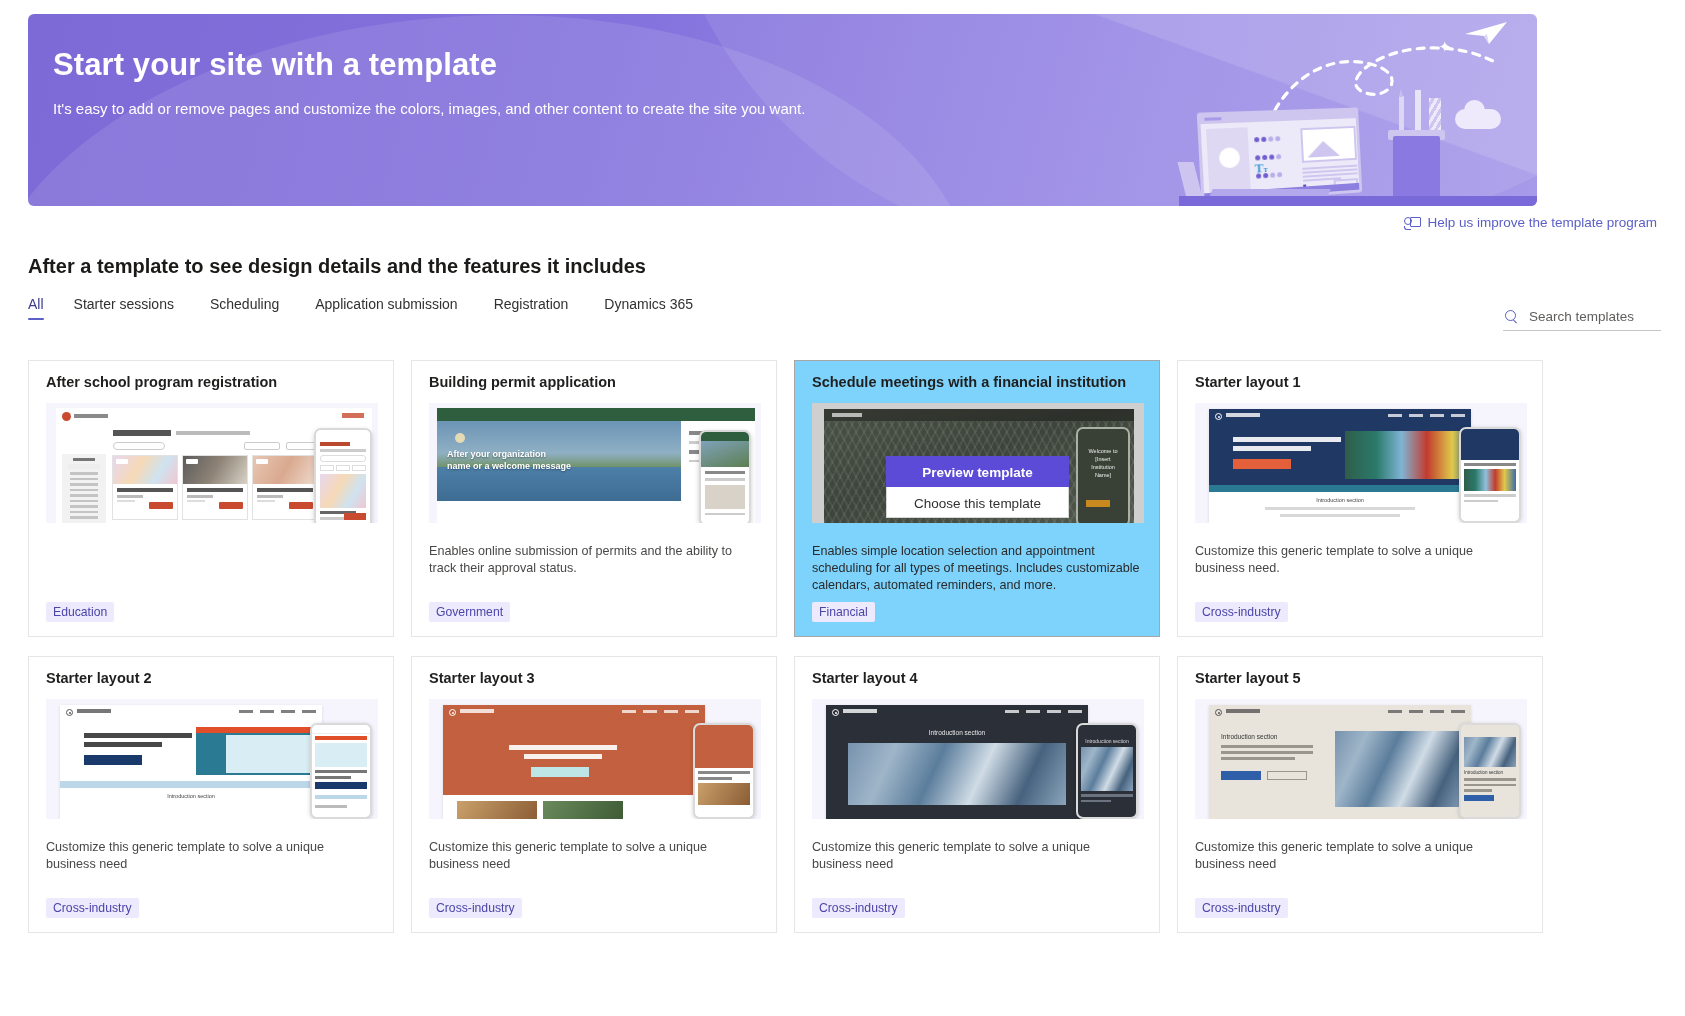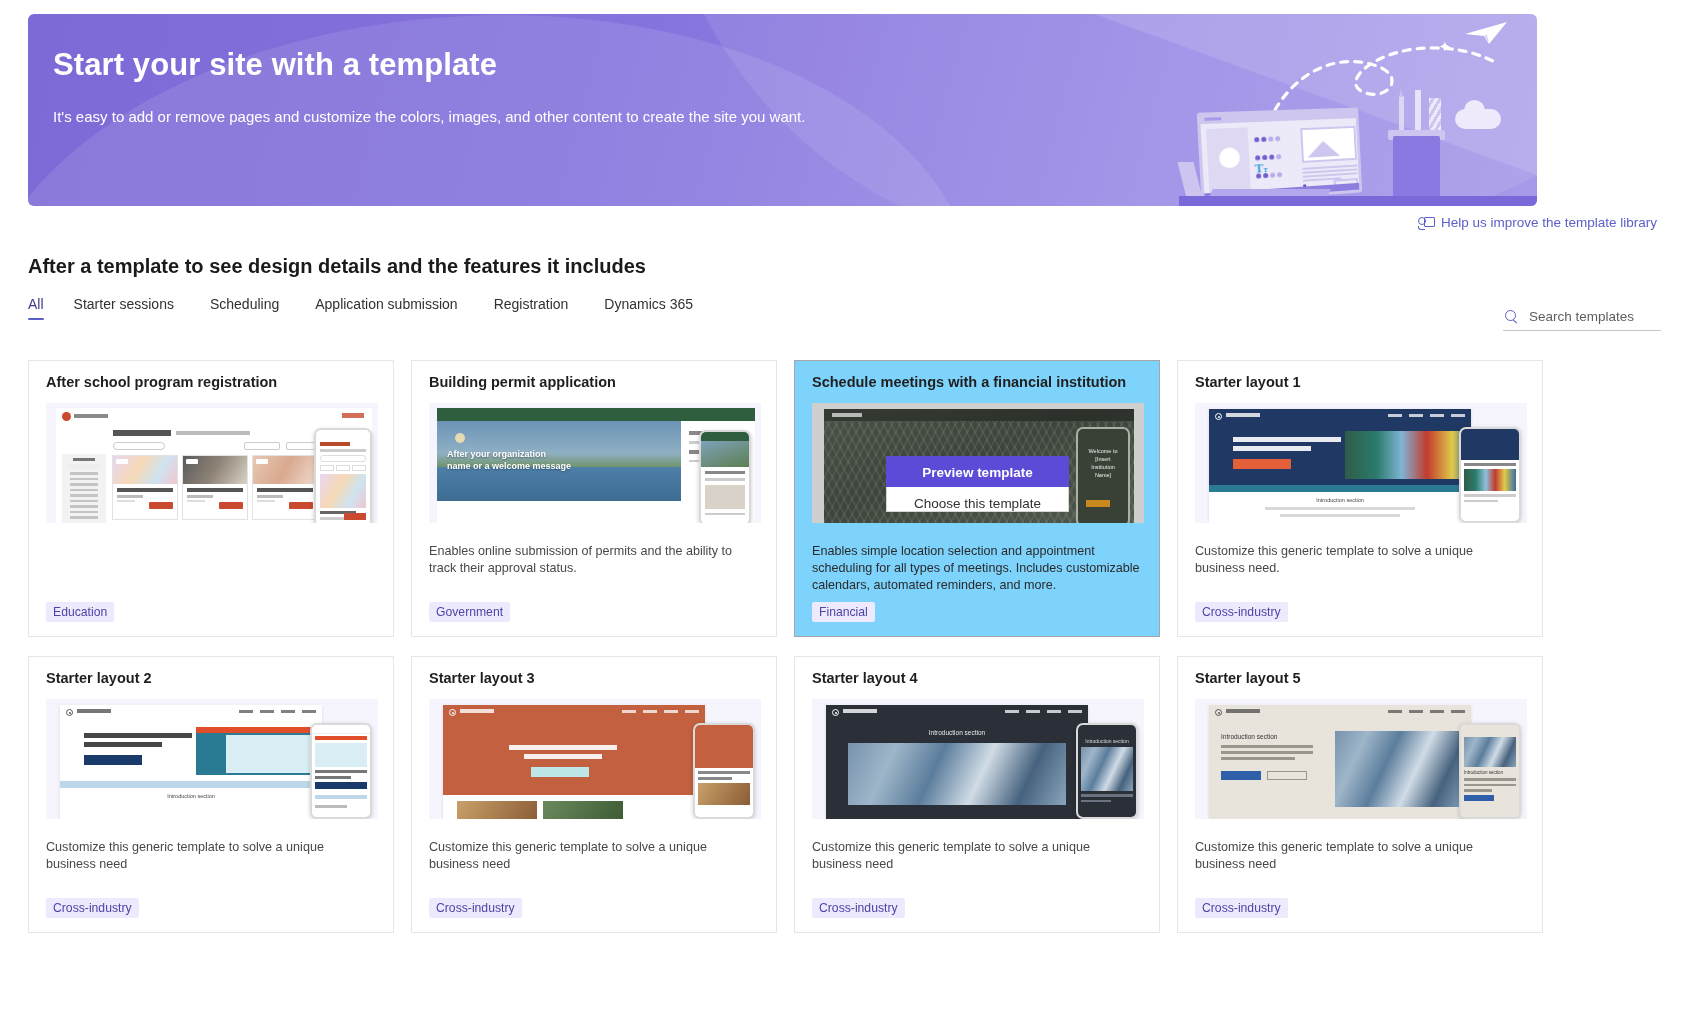--- a/index.html
+++ b/index.html
@@ -35,21 +35,21 @@
   }
   .hero-diag {
     position:absolute; right:0; top:0; width:520px; height:192px;
     background: linear-gradient(200deg, rgba(255,255,255,0.13) 0%, rgba(255,255,255,0.13) 42%, rgba(255,255,255,0) 42.5%);
   }
   .hero-title {
     position:absolute; left:25px; top:33px;
     font-size:31px; font-weight:700; color:#ffffff; letter-spacing:.1px;
   }
   .hero-sub {
-    position:absolute; left:25px; top:94px;
+    position:absolute; left:25px; top:86px;
     font-size:15px; color:#ffffff; font-weight:400;
   }
 
   
   .illus { position:absolute; right:28px; top:0; width:330px; height:192px; }
   .il-cloud {
     position:absolute; right:8px; top:95px; width:46px; height:20px;
     background:#efeafb; border-radius:12px;
   }
   .il-cloud:before{content:"";position:absolute;left:9px;top:-9px;width:21px;height:21px;background:#efeafb;border-radius:50%;}
@@ -184,21 +184,21 @@
   
   .hover-actions{
     position:absolute; left:91px; top:95px; width:183px; z-index:9;
   }
   .btn-preview{
     display:block; width:100%; height:31px; line-height:31px; text-align:center;
     background:#5b4bd6; color:#fff; font-size:13.5px; font-weight:700;
     border:none; cursor:pointer; font-family:"Liberation Sans",sans-serif;
   }
   .btn-choose{
-    display:block; width:100%; height:25px; line-height:31px; text-align:center;
+    display:block; width:100%; height:31px; line-height:31px; text-align:center;
     background:#ffffff; color:#323130; font-size:13.5px;
     border:1px solid #d6d6d6; border-top:none; cursor:pointer;
     font-family:"Liberation Sans",sans-serif;
   }
 
   
   .mock { position:absolute; inset:0; }
   .mk-page{ position:absolute; left:14px; top:6px; width:262px; bottom:0; background:#fff; box-shadow:0 1px 3px rgba(0,0,0,.12); }
   .mk-nav{ position:absolute; left:0; right:0; top:0; height:14px; }
   .mk-logo{ position:absolute; left:6px; top:4px; width:7px;height:7px;border:1.2px solid currentColor;border-radius:50%; }
@@ -360,21 +360,21 @@
       <div class="il-cup-lip"></div>
       <div class="il-cup"></div>
       <div class="il-desk"></div>
     </div>
   </div>
 
   <div class="help-link">
     <span class="icon-feedback">
         <span class="tail"></span>
       </span>
-    <span class="lbl">Help us improve the template library</span>
+    <span class="lbl">Help us improve the template program</span>
   </div>
 
   <div class="sec-title">After a template to see design details and the features it includes</div>
 
   <div class="tabs">
     <div class="tab active">All</div>
     <div class="tab">Starter sessions</div>
     <div class="tab">Scheduling</div>
     <div class="tab">Application submission</div>
     <div class="tab">Registration</div>

